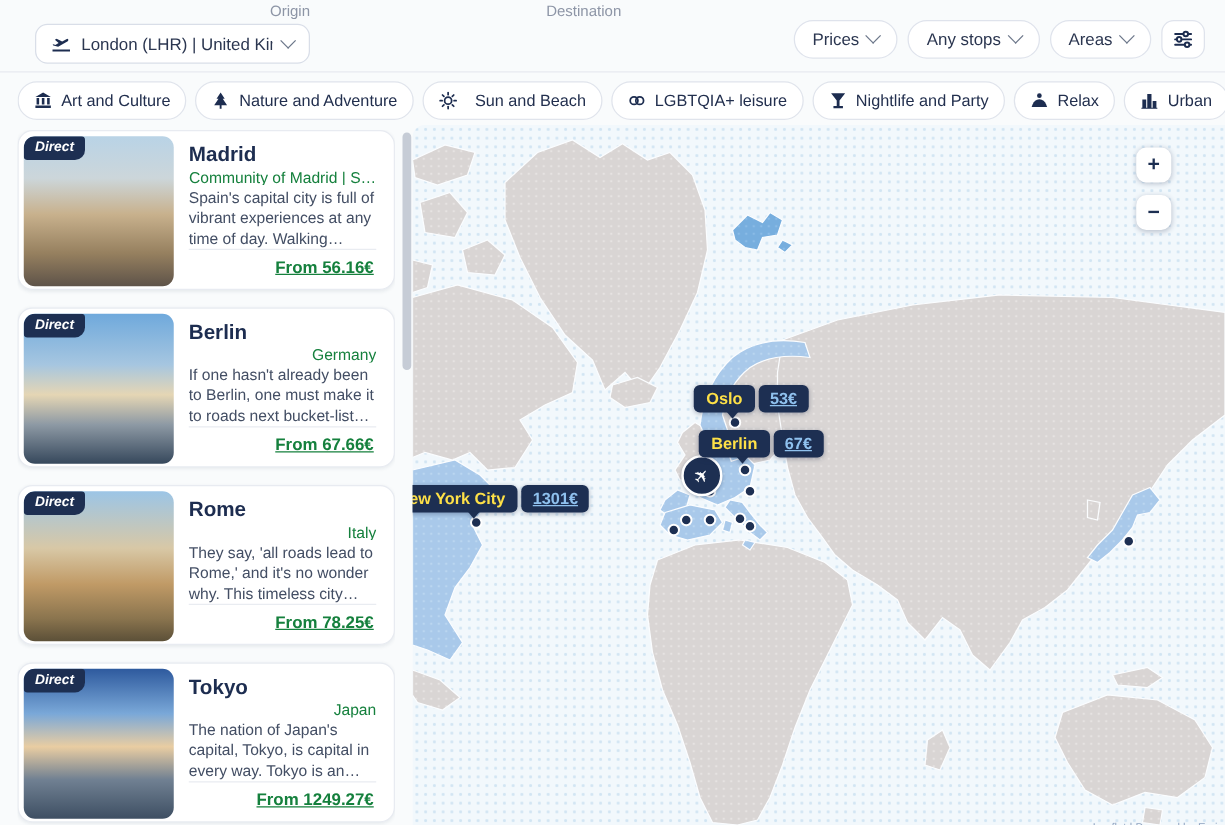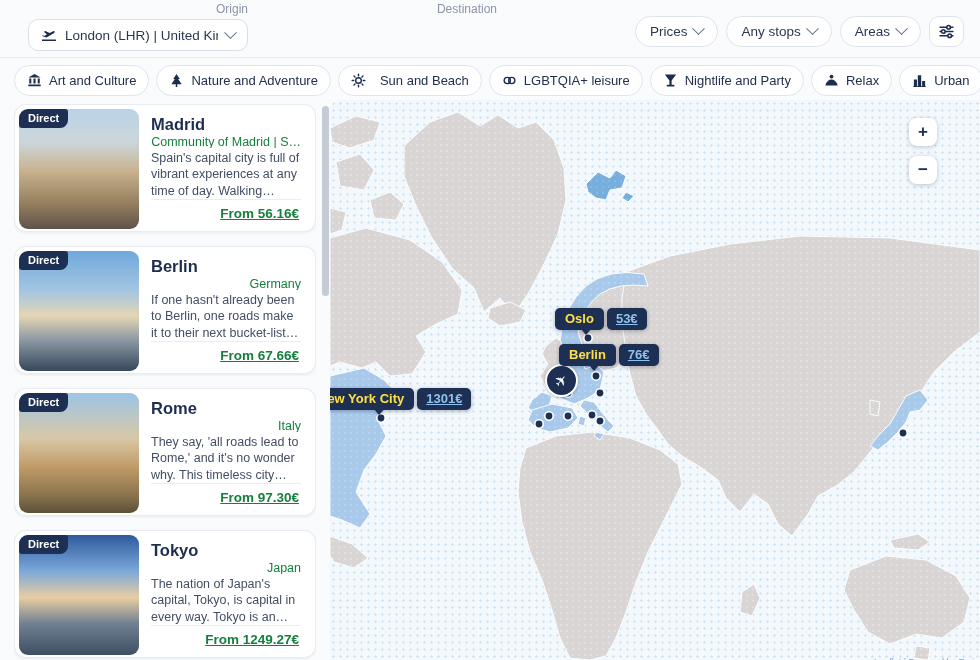--- a/index.html
+++ b/index.html
@@ -37,21 +37,21 @@
   
   .cards { position:absolute; left:14px; top:104px; width:302px; bottom:0; overflow:hidden; }
   .card { background:#fff; border:1px solid #e8ebf1; border-radius:12px; box-shadow:0 1px 3px rgba(30,45,80,.08);
     height:128px; margin-bottom:14px; display:flex; padding:4px; cursor:pointer; }
   .card-img { position:relative; width:120px; height:120px; border-radius:9px; flex:none; overflow:hidden; }
   .img-madrid { background:linear-gradient(180deg,#b9d3e6 0%,#ccd6da 28%,#c8b18d 52%,#96805f 78%,#5e5349 100%); }
   .img-berlin { background:linear-gradient(180deg,#6fa9dc 0%,#a6c6e0 34%,#e5d6b4 54%,#8d99a4 74%,#36485c 100%); }
   .img-rome   { background:linear-gradient(180deg,#9cc5e6 0%,#d8c8a6 38%,#c09a66 62%,#8a744e 85%,#5c5038 100%); }
   .img-tokyo  { background:linear-gradient(180deg,#2e5a9e 0%,#7aa8d8 30%,#e9cda2 52%,#708092 74%,#3e4f63 100%); }
   .badge { position:absolute; top:0; left:0; background:#1d2f52; color:#fff; font-size:11px;
-    font-weight:bold; padding:3px 9px 4px; border-radius:8px 3px 8px 3px; }
+    font-weight:bold; padding:3px 9px 4px; border-radius:8px 3px 8px 3px;font-style:italic; }
   .card-body { flex:1; padding:6px 10px 4px 12px; display:flex; flex-direction:column; min-width:0; }
   .card-title { font-size:16.5px; font-weight:bold; color:#1d2d50; }
   .card-region { font-size:12.5px; color:#15803d; margin-top:1px; white-space:nowrap; overflow:hidden;text-align:right; }
   .card-desc { font-size:12.5px; color:#434e64; line-height:1.32; margin-top:2px; }
   .card-sep { height:1px; background:#e9ecf1; margin-top:auto; }
   .card-price { font-size:13.5px; font-weight:bold; color:#15803d; text-decoration:underline;
     text-align:right; padding:6px 2px 2px; cursor:pointer; }
   .list-scrollbar { position:absolute; left:322px; top:106px; width:7px; height:190px;
     background:#c6ccd6; border-radius:4px; cursor:grab; }
 
@@ -205,35 +205,35 @@
         <div class="card-price">From 56.16€</div>
       </div>
     </div>
     <div class="card">
       <div class="card-img img-berlin">
         <span class="badge">Direct</span>
       </div>
       <div class="card-body">
         <div class="card-title">Berlin</div>
         <div class="card-region">Germany</div>
-        <div class="card-desc">If one hasn't already been to Berlin, one roads make it to their next bucket-list…</div>
+        <div class="card-desc">If one hasn't already been to Berlin, one must make it to roads next bucket-list…</div>
         <div class="card-sep"></div>
         <div class="card-price">From 67.66€</div>
       </div>
     </div>
     <div class="card">
       <div class="card-img img-rome">
         <span class="badge">Direct</span>
       </div>
       <div class="card-body">
         <div class="card-title">Rome</div>
         <div class="card-region">Italy</div>
         <div class="card-desc">They say, 'all roads lead to Rome,' and it's no wonder why. This timeless city…</div>
         <div class="card-sep"></div>
-        <div class="card-price">From 97.30€</div>
+        <div class="card-price">From 78.25€</div>
       </div>
     </div>
     <div class="card">
       <div class="card-img img-tokyo">
         <span class="badge">Direct</span>
       </div>
       <div class="card-body">
         <div class="card-title">Tokyo</div>
         <div class="card-region">Japan</div>
         <div class="card-desc">The nation of Japan's capital, Tokyo, is capital in every way. Tokyo is an…</div>
@@ -309,21 +309,21 @@
     <div class="plane-marker">
         <span>✈</span>
       </div>
 
     <div class="pin pin-oslo">
       <span class="pin-city">Oslo</span>
       <span class="pin-price"><span>53€</span></span>
     </div>
     <div class="pin pin-berlin">
       <span class="pin-city">Berlin</span>
-      <span class="pin-price"><span>76€</span></span>
+      <span class="pin-price"><span>67€</span></span>
     </div>
     <div class="pin pin-nyc">
       <span class="pin-city">New York City</span>
       <span class="pin-price"><span>1301€</span></span>
     </div>
 
     <button class="zoom-btn zoom-in">+</button>
     <button class="zoom-btn zoom-out">−</button>
     <div class="attribution">Leaflet | Powered by Esri</div>
   </div>

